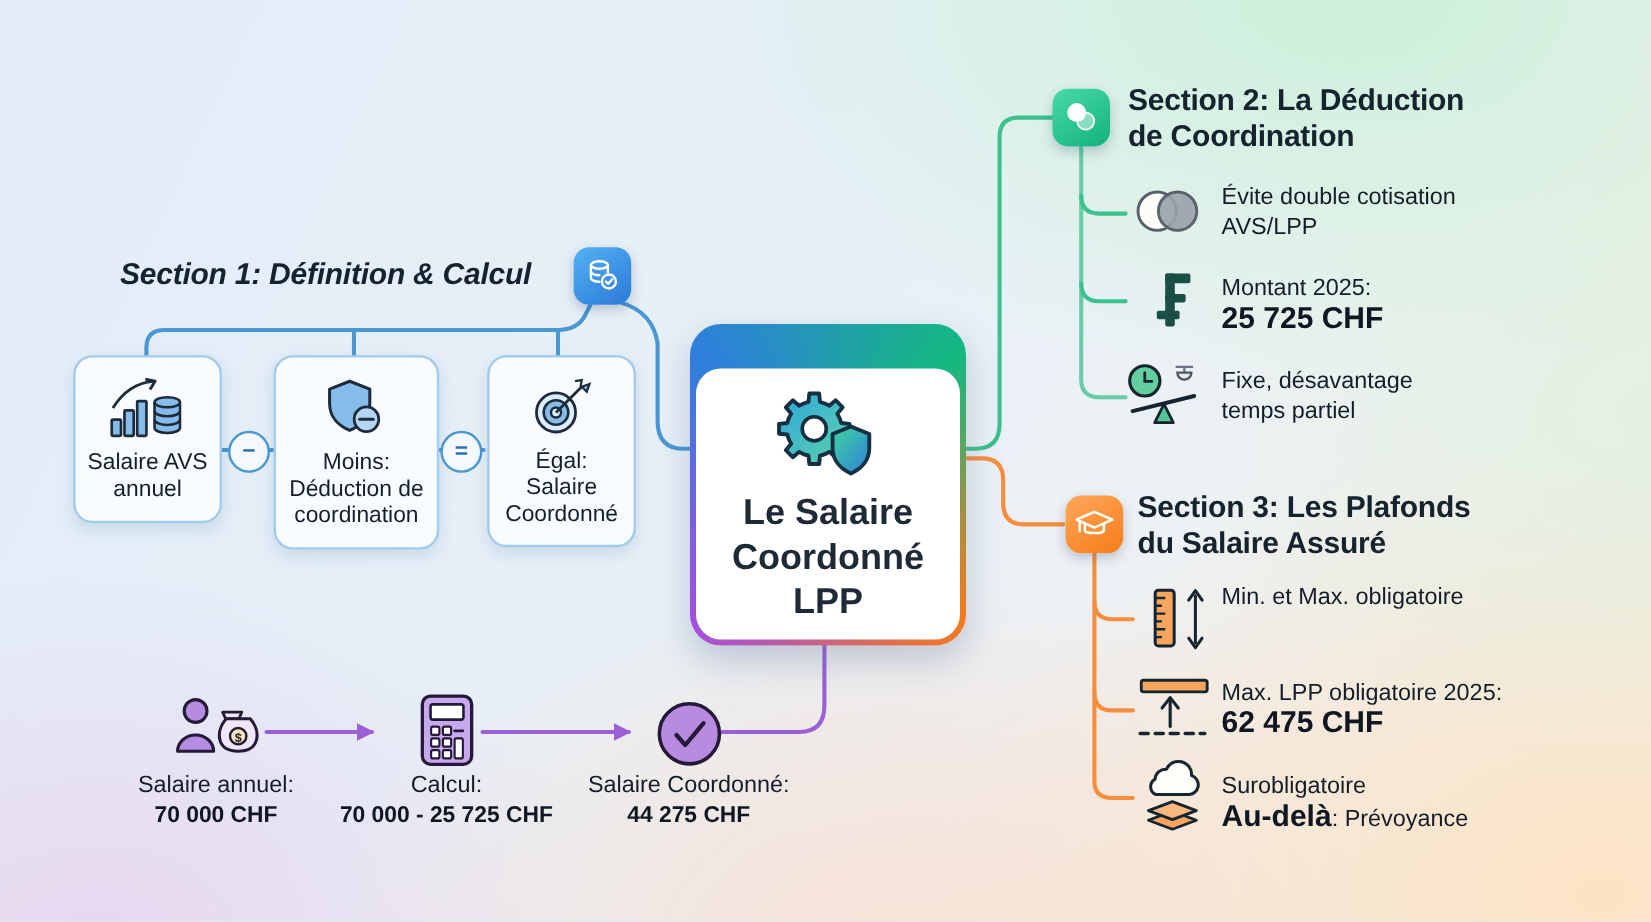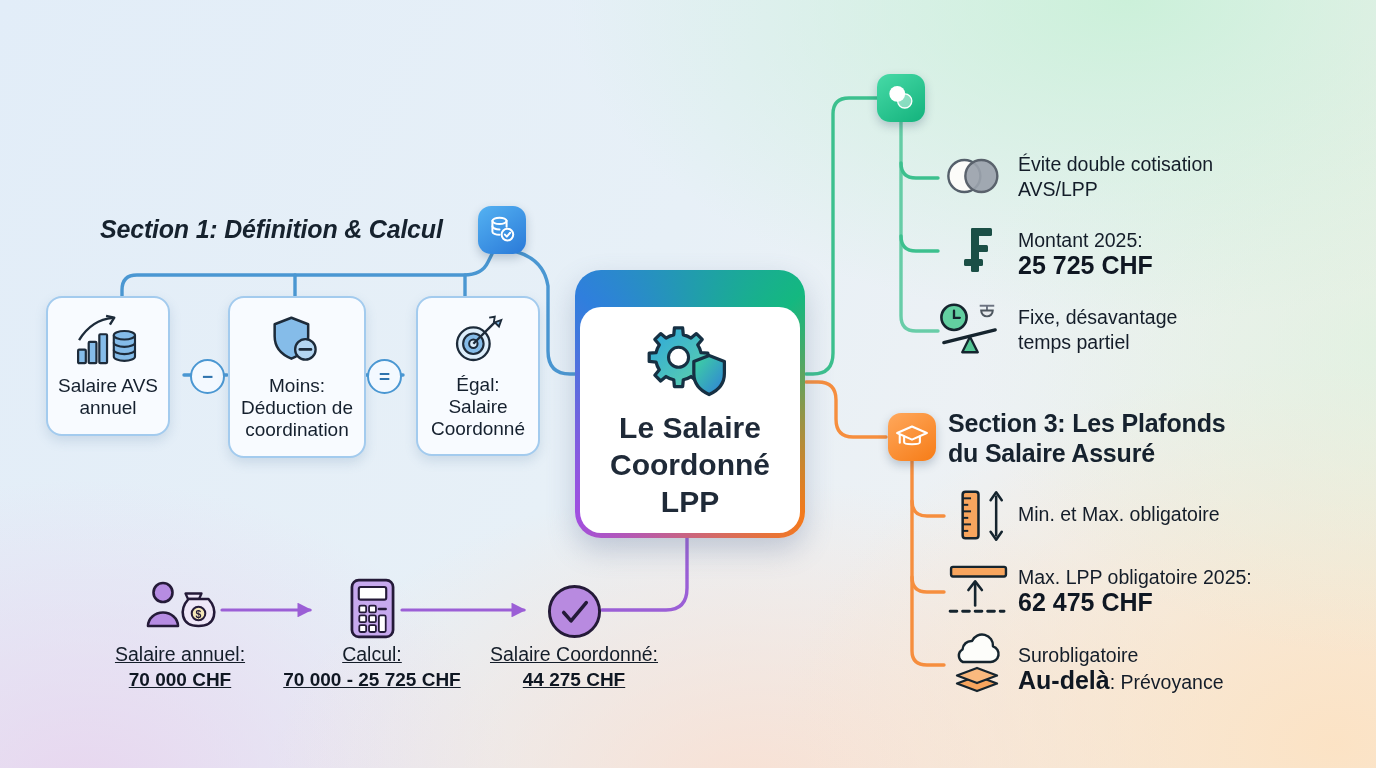--- a/index.html
+++ b/index.html
@@ -34,21 +34,21 @@
 
   .center-node{border-radius:26px;padding:5px;
     background:conic-gradient(from 45deg,#14b880 0deg,#f47a1c 90deg,#a14fe0 180deg,#2f7fdd 270deg,#14b880 360deg);
     box-shadow:0 12px 28px rgba(90,110,150,.30);}
   .center-inner{background:#fff;border-radius:21px;width:220px;height:226px;
     display:flex;flex-direction:column;align-items:center;justify-content:center;gap:2px;margin-top:32px;}
   .center-title{font-weight:700;font-size:30px;line-height:37px;color:#1f2a38;text-align:center;}
 
   .item-text{font-size:19.5px;line-height:25px;color:#141d29;}
   .item-text b{font-size:25px;color:#0f1722;}
-  .step-label{text-align:center;font-size:19.5px;line-height:25px;color:#141d29;text-decoration:underline;}
+  .step-label{text-align:center;font-size:19.5px;line-height:25px;color:#141d29;}
   .step-label b{font-size:19px;color:#0f1722;}
 </style>
 </head>
 <body>
 
 <div class="canvas">
 
   <svg class="connectors" width="1376" height="768" viewBox="0 0 1376 768">
     <defs>
       <marker id="arrowP" viewBox="0 0 10 10" refX="8.5" refY="5" markerWidth="4.6" markerHeight="4.6" orient="auto">
@@ -93,21 +93,21 @@
         <ellipse cx="21" cy="13" rx="8.5" ry="3.8"></ellipse>
         <path d="M12.5 13 V26 c0 2.1 3.8 3.8 8.5 3.8"></path>
         <path d="M29.5 13 v7"></path>
         <path d="M12.5 19.5 c0 2.1 3.8 3.8 8.5 3.8"></path>
         <circle cx="30.5" cy="29.5" r="7"></circle>
         <path d="M27.5 29.5 l2.3 2.4 4-4.6"></path>
       </g>
     </svg>
   </div>
 
-  <div class="abs s1-box" style="left:46px;top:296px;width:120px;height:136px;">
+  <div class="abs s1-box" style="left:61px;top:296px;width:120px;height:136px;">
     <span>
       <svg width="66" height="54" viewBox="0 0 68 56">
         <g fill="#85bce9" stroke="#1d2b3a" stroke-width="2.3">
           <rect x="3" y="37" width="8" height="14" rx="1"></rect>
           <rect x="14" y="29" width="8" height="22" rx="1"></rect>
           <rect x="25" y="21" width="8" height="30" rx="1"></rect>
         </g>
         <path d="M4 27 C14 11 26 5 39 4" fill="none" stroke="#1d2b3a" stroke-width="2.5"></path>
         <path d="M32 2 L40.5 3.8 L36 11" fill="none" stroke="#1d2b3a" stroke-width="2.5" stroke-linejoin="round"></path>
         <g fill="#85bce9" stroke="#1d2b3a" stroke-width="2.2">
@@ -135,21 +135,21 @@
     </span>
     <div>
       <div>Moins:</div>
       <div>Déduction de</div>
       <div>coordination</div>
     </div>
   </div>
 
   <div class="abs op-badge" style="left:367px;top:359px;">=</div>
 
-  <div class="abs s1-box" style="left:416px;top:296px;width:120px;height:156px;">
+  <div class="abs s1-box" style="left:406px;top:296px;width:120px;height:156px;">
     <span>
       <svg width="60" height="54" viewBox="0 0 64 58">
         <circle cx="27" cy="33" r="17.5" fill="#ddeefb" stroke="#1d2b3a" stroke-width="2.5"></circle>
         <circle cx="27" cy="33" r="11" fill="#85bce9" stroke="#1d2b3a" stroke-width="2.3"></circle>
         <circle cx="27" cy="33" r="4.5" fill="#ddeefb" stroke="#1d2b3a" stroke-width="2.2"></circle>
         <line x1="27" y1="33" x2="50" y2="10" stroke="#1d2b3a" stroke-width="2.5"></line>
         <path d="M50 10 l7 -2.5 -2.5 7 Z" fill="#85bce9" stroke="#1d2b3a" stroke-width="2"></path>
         <path d="M44 5 l6 -1 -1 6" fill="none" stroke="#1d2b3a" stroke-width="2"></path>
       </svg>
     </span>
@@ -188,20 +188,24 @@
       </div>
     </div>
   </div>
 
   <div class="abs app-icon app-green" style="left:877px;top:74px;">
     <svg width="40" height="40" viewBox="0 0 48 48">
       <circle cx="19.5" cy="19" r="9.5" fill="#fff"></circle>
       <circle cx="28.5" cy="27.5" r="8.5" fill="rgba(255,255,255,.45)" stroke="#fff" stroke-width="1.6"></circle>
     </svg>
   </div>
+  <div class="abs sec-title" style="left:940px;top:69px;">
+    <div>Section 2: La Déduction</div>
+    <div>de Coordination</div>
+  </div>
 
   <div class="abs" style="left:944px;top:151px;">
     <svg width="64" height="50" viewBox="0 0 66 50">
       <circle cx="21" cy="25" r="16.5" fill="#fcfcf9" stroke="#55606b" stroke-width="2.5"></circle>
       <circle cx="38.5" cy="25" r="16.5" fill="#9aa2ab" fill-opacity=".92" stroke="#5a626c" stroke-width="2.5"></circle>
     </svg>
   </div>
   <div class="abs item-text" style="left:1018px;top:152px;">
     <div>Évite double cotisation</div>
     <div>AVS/LPP</div>
@@ -265,21 +269,21 @@
         <line x1="5" y1="38" x2="14" y2="38"></line>
           <line x1="5" y1="45" x2="11" y2="45"></line>
       </g>
       <g stroke="#15242e" stroke-width="2.7" fill="none" stroke-linecap="round" stroke-linejoin="round">
         <line x1="41" y1="8" x2="41" y2="50"></line>
         <path d="M35 12 L41 3.5 L47 12"></path>
         <path d="M35 46 L41 54.5 L47 46"></path>
       </g>
     </svg>
   </div>
-  <div class="abs item-text" style="left:1018px;top:502px;">
+  <div class="abs item-text" style="left:1018px;top:485px;">
     <div>Min. et Max. obligatoire</div>
   </div>
 
   <div class="abs" style="left:948px;top:564px;">
     <svg width="62" height="52" viewBox="0 0 64 54">
       <rect x="3" y="3" width="57" height="10" rx="2" fill="#f7a55e" stroke="#15242e" stroke-width="2.5"></rect>
       <g stroke="#15242e" stroke-width="2.7" fill="none" stroke-linecap="round" stroke-linejoin="round">
         <line x1="28" y1="43" x2="28" y2="20"></line>
         <path d="M21 27 L28 18 L35 27"></path>
       </g>

